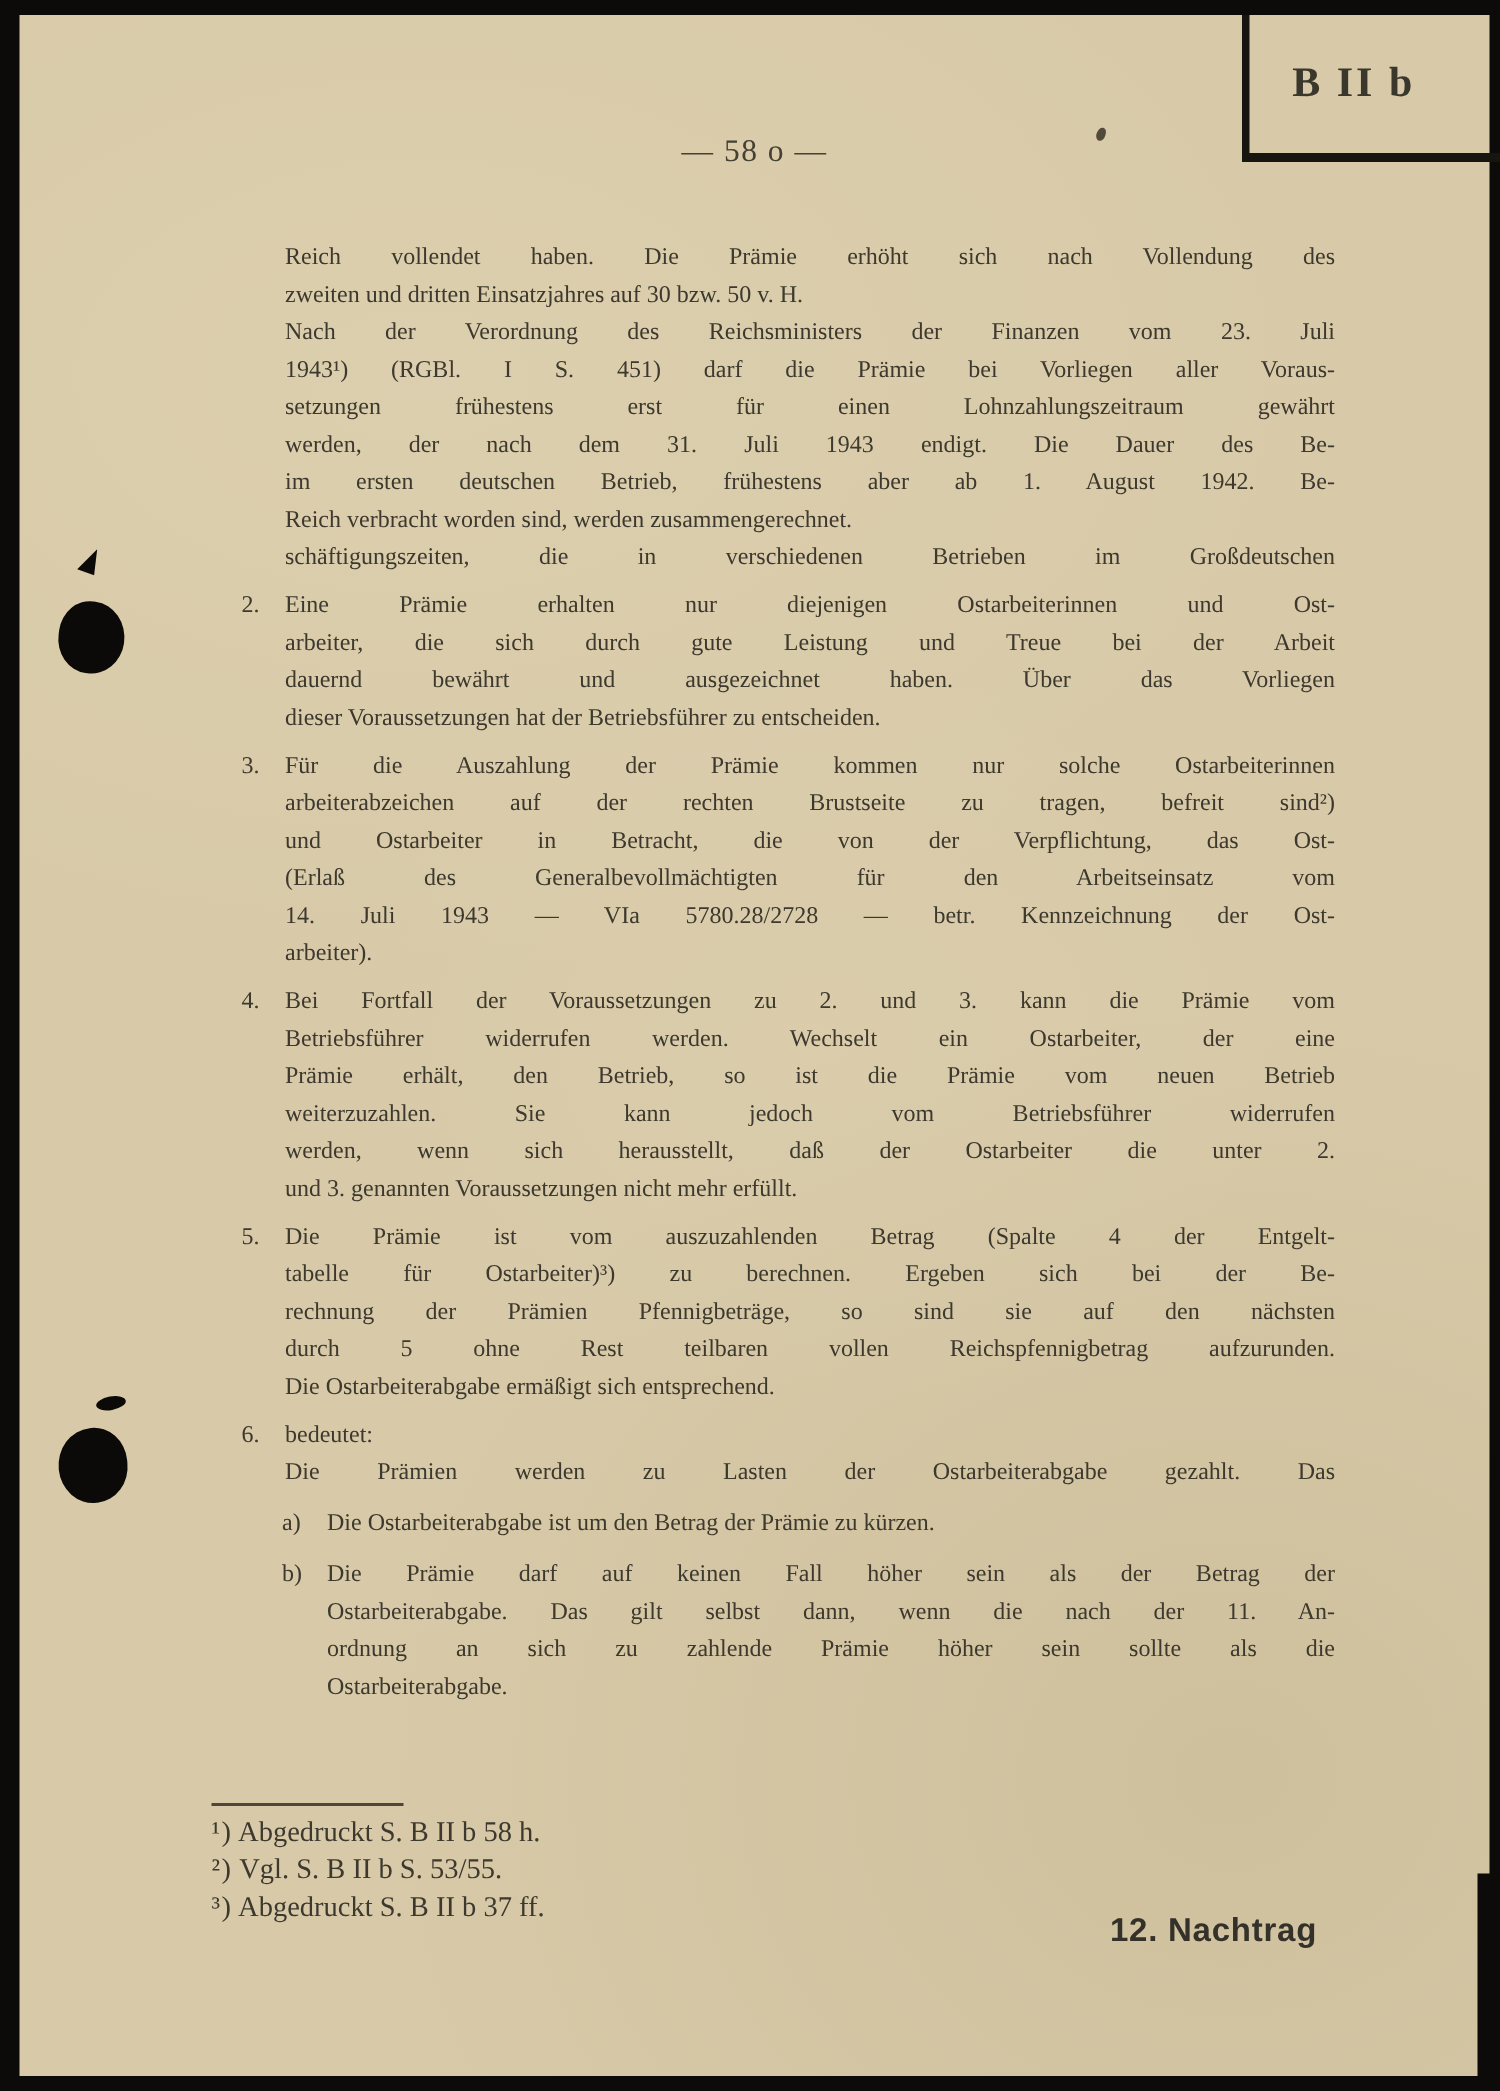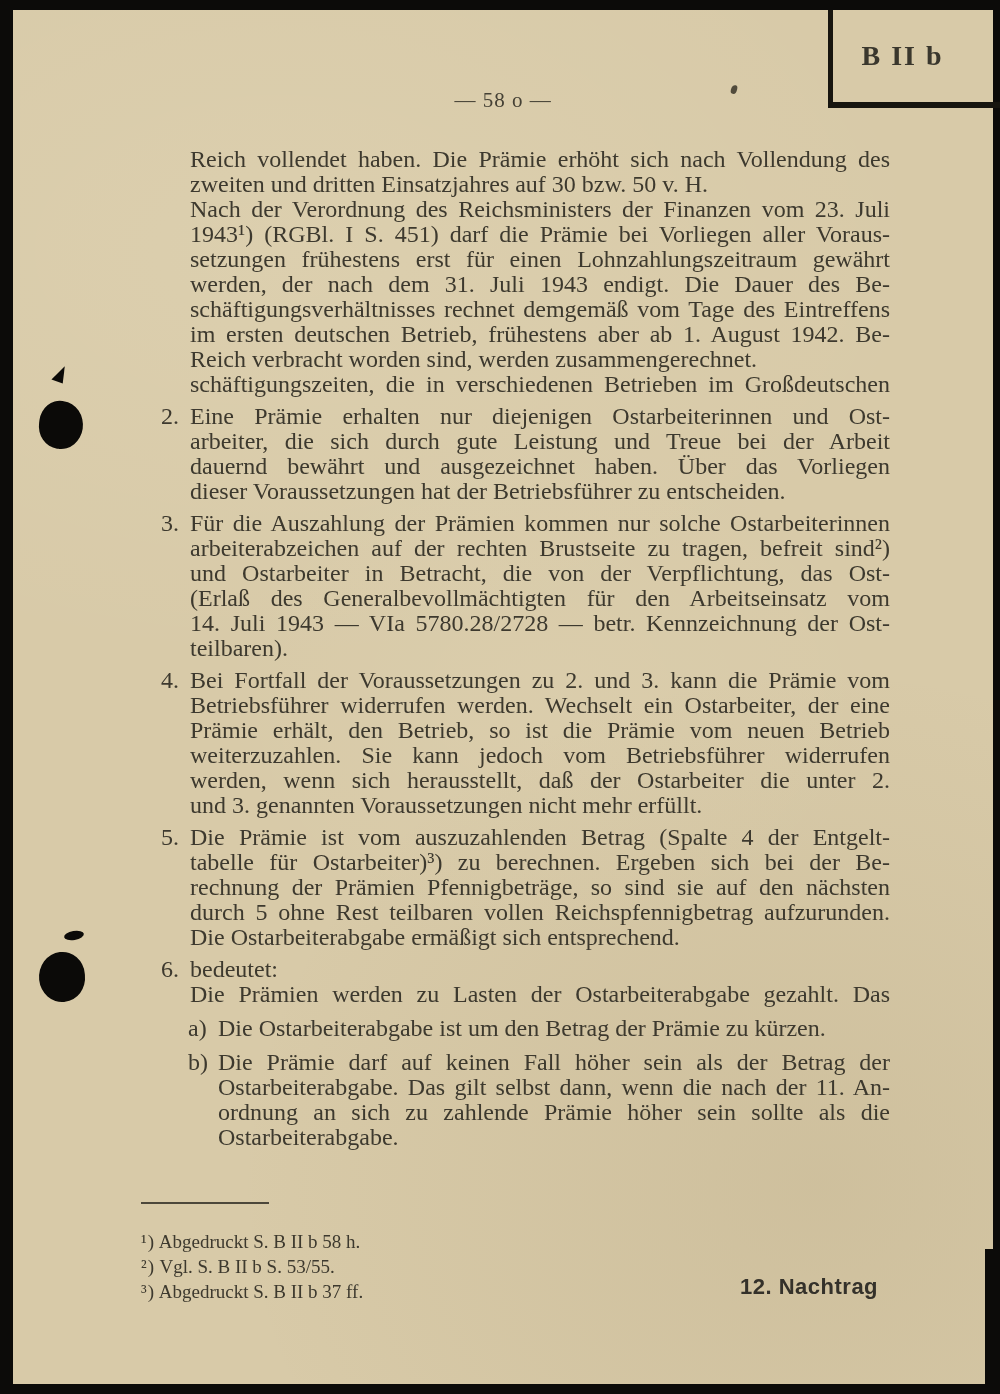--- a/index.html
+++ b/index.html
@@ -37,22 +37,22 @@
     font-weight:700;font-size:28px;letter-spacing:2px;color:#3a372d;
   }
 
   .pagenum{
     position:absolute;left:128px;top:88px;width:750px;
     text-align:center;font-size:21px;letter-spacing:1px;color:#454135;
   }
 
   
   .docbody{
-    position:absolute;left:140px;top:147px;width:750px;
-    font-size:24px;line-height:25px;color:#3d392e;
+    position:absolute;left:140px;top:159px;width:750px;
+    font-size:16px;line-height:25px;color:#3d392e;
   }
   .block{position:relative;}
   .block.plain,.block.numbered{padding-left:50px;}
   .block.lettered{padding-left:78px;}
   .block.numbered{margin-top:7px;}
   .block.lettered{margin-top:9px;}
   .block.section{margin-top:15px;margin-bottom:7px;}
   .block.section + .block.numbered{margin-top:5px;}
   .marker{position:absolute;top:0;}
   .numbered > .marker{left:21px;}
@@ -62,21 +62,21 @@
   .jline::after{content:"";display:inline-block;width:100%;height:0;line-height:0;vertical-align:top;}
   .sec-prefix{margin-right:13px;}
   .sec-label{letter-spacing:7px;word-spacing:9px;}
 
   
   .footnote-rule{
     position:absolute;left:141px;top:1202px;width:128px;height:2px;background:#4c473a;
   }
   .footnotes{
     position:absolute;left:141px;top:1209px;
-    font-size:19px;line-height:25px;color:#3d392e;margin-top:20px;
+    font-size:19px;line-height:25px;color:#3d392e;
   }
   .fn-line{height:25px;overflow:hidden;}
   .fn-marker{letter-spacing:1px;}
 
   .nachtrag{
     position:absolute;top:1274px;left:740px;width:146px;text-align:left;
     font-family:"Liberation Sans",sans-serif;font-weight:700;
     font-size:22px;color:#34312a;letter-spacing:0.5px;
   }
 
@@ -124,40 +124,39 @@
   <div class="docbody">
       <div class="block plain">
         <div class="line jline">Reich vollendet haben. Die Prämie erhöht sich nach Vollendung des</div>
         <div class="line">zweiten und dritten Einsatzjahres auf 30 bzw. 50 v. H.</div>
       </div>
       <div class="block plain">
         <div class="line jline">Nach der Verordnung des Reichsministers der Finanzen vom 23. Juli</div>
         <div class="line jline">1943¹) (RGBl. I S. 451) darf die Prämie bei Vorliegen aller Voraus-</div>
         <div class="line jline">setzungen frühestens erst für einen Lohnzahlungszeitraum gewährt</div>
         <div class="line jline">werden, der nach dem 31. Juli 1943 endigt. Die Dauer des Be-</div>
-        <div class="line jline">schäftigungsverhältnisses rechnet demgemäß vom Tage des Eintreffens</div>
         <div class="line jline">im ersten deutschen Betrieb, frühestens aber ab 1. August 1942. Be-</div>
         <div class="line">Reich verbracht worden sind, werden zusammengerechnet.</div>
         <div class="line jline">schäftigungszeiten, die in verschiedenen Betrieben im Großdeutschen</div>
       </div>
       <div class="block numbered">
         <span class="marker">2.</span>
         <div class="line jline">Eine Prämie erhalten nur diejenigen Ostarbeiterinnen und Ost-</div>
         <div class="line jline">arbeiter, die sich durch gute Leistung und Treue bei der Arbeit</div>
         <div class="line jline">dauernd bewährt und ausgezeichnet haben. Über das Vorliegen</div>
         <div class="line">dieser Voraussetzungen hat der Betriebsführer zu entscheiden.</div>
       </div>
       <div class="block numbered">
         <span class="marker">3.</span>
-        <div class="line jline">Für die Auszahlung der Prämien kommen nur solche Ostarbeiterinnen</div>
+        <div class="line jline">Für die Auszahlung der Prämie kommen nur solche Ostarbeiterinnen</div>
         <div class="line jline">arbeiterabzeichen auf der rechten Brustseite zu tragen, befreit sind²)</div>
         <div class="line jline">und Ostarbeiter in Betracht, die von der Verpflichtung, das Ost-</div>
         <div class="line jline">(Erlaß des Generalbevollmächtigten für den Arbeitseinsatz vom</div>
         <div class="line jline">14. Juli 1943 — VIa 5780.28/2728 — betr. Kennzeichnung der Ost-</div>
-        <div class="line">teilbaren).</div>
+        <div class="line">arbeiter).</div>
       </div>
       <div class="block numbered">
         <span class="marker">4.</span>
         <div class="line jline">Bei Fortfall der Voraussetzungen zu 2. und 3. kann die Prämie vom</div>
         <div class="line jline">Betriebsführer widerrufen werden. Wechselt ein Ostarbeiter, der eine</div>
         <div class="line jline">Prämie erhält, den Betrieb, so ist die Prämie vom neuen Betrieb</div>
         <div class="line jline">weiterzuzahlen. Sie kann jedoch vom Betriebsführer widerrufen</div>
         <div class="line jline">werden, wenn sich herausstellt, daß der Ostarbeiter die unter 2.</div>
         <div class="line">und 3. genannten Voraussetzungen nicht mehr erfüllt.</div>
       </div>

